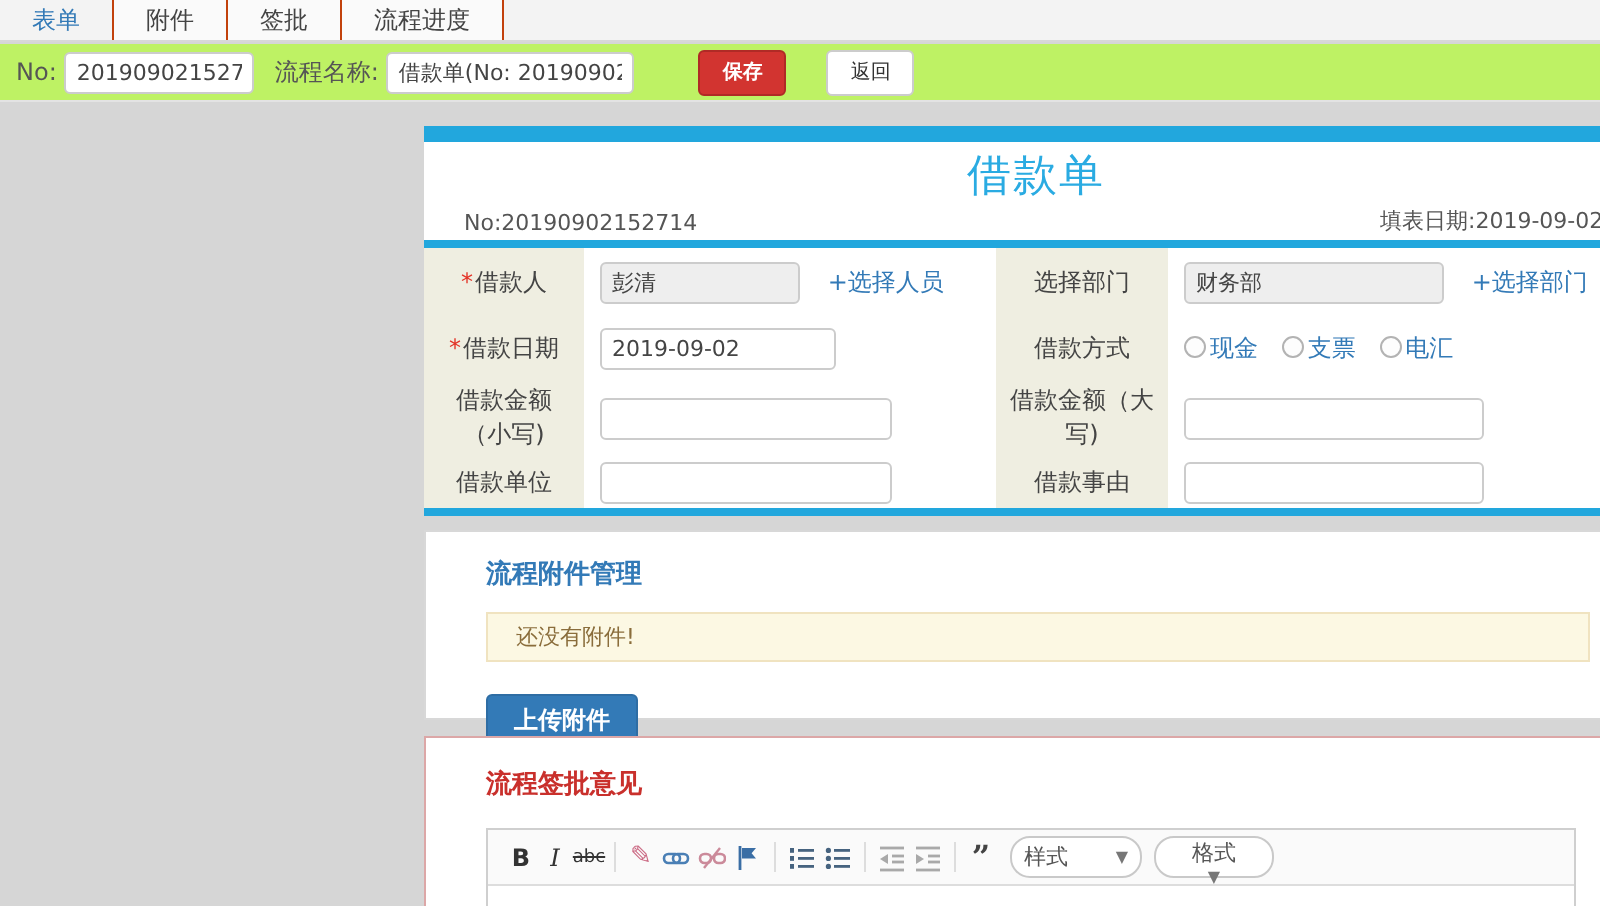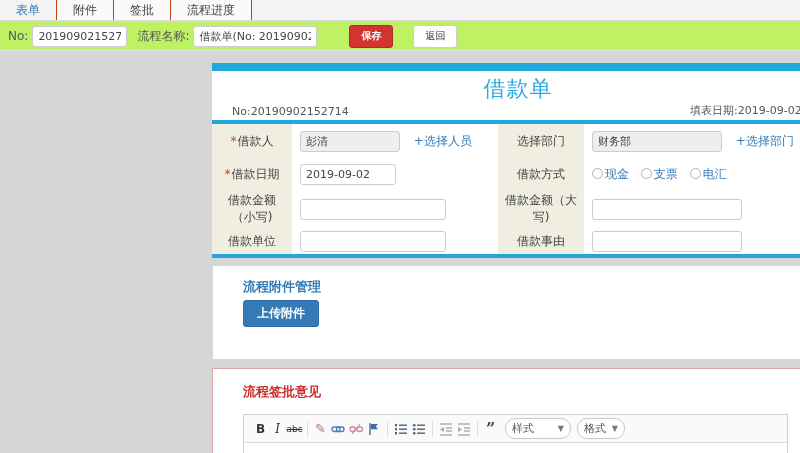--- a/index.html
+++ b/index.html
@@ -51,21 +51,21 @@
   .radio-opt { margin-right:8px; cursor:pointer; white-space:nowrap; }
   .radio { display:inline-block; width:11px; height:11px; border:1px solid #b3b3b3;
     border-radius:50%; background:#fdfdfd; vertical-align:-1px; margin-right:2px; }
   
   .attach-panel { top:265px; height:95px; border:1px solid #d8d8d8;
     padding:12px 14px 0 30px; }
   .sec-head-blue { color:#337ab7; font-weight:bold; font-size:13px; }
   .alert-empty { margin-top:10px; width:552px; height:25px; line-height:23px;
     background:#fcf8e3; border:1px solid #f0e3c0; padding:0 14px;
     font-size:11px; color:#8a6d3b; }
-  .upload-btn { margin-top:4px; background:#337ab7; border:1px solid #2e6da4;
+  .upload-btn { margin-top:16px; background:#337ab7; border:1px solid #2e6da4;
     color:#fff; font-size:12px; font-weight:bold; padding:4px 13px; border-radius:3px;
     cursor:pointer; font-family:inherit; }
   
   .approve-panel { top:368px; height:120px; border:1px solid #dca7a7;
     padding:14px 14px 0 30px; }
   .sec-head-red { color:#c9302c; font-weight:bold; font-size:13px; }
   .editor { margin-top:13px; width:545px; border:1px solid #cfcfcf; background:#fff; }
   .ed-toolbar { height:28px; background:#fafafa; border-bottom:1px solid #ddd;
     display:flex; align-items:center; padding:0 8px; }
   .ticon { min-width:17px; text-align:center; font-size:12px; color:#333;
@@ -76,21 +76,21 @@
   .t-erase { color:#cb6a84; font-size:13px; }
   .t-quote { font-family:"DejaVu Serif",serif; font-weight:bold; font-size:16px;
     color:#444; line-height:10px; }
   .sep { width:1px; height:15px; background:#ddd; margin:0 4px; }
   .icon-svg { width:14px; height:14px; display:block; margin:0 2px; cursor:pointer; }
   .c-link { color:#4a7fb5; } .c-unlink { color:#cb8a9a; } .c-flag { color:#3a6ea5; }
   .c-list { color:#46637f; } .c-ind { color:#a9a9a9; }
   .dd { height:21px; border:1px solid #c9c9c9; border-radius:10px; background:#fff;
     display:flex; align-items:center; justify-content:space-between;
     padding:0 6px; font-size:11px; color:#555; margin-left:6px; cursor:pointer; }
-  .dd-styles { width:66px; } .dd-format { width:48px; }
+  .dd-styles { width:66px; } .dd-format { width:60px;flex-direction:column; }
   .caret { font-size:8px; color:#777; }
   .ed-content { height:60px; background:#fff; }
 </style>
 </head>
 <body>
 
 <div class="screen">
 
   <div class="tabbar">
     <div class="tab active">表单</div>
@@ -133,21 +133,21 @@
         <td class="fld">
           <input class="txt ro" style="width: 130px;" readonly="" value="财务部">
           <a class="sel-link">+选择部门</a>
         </td>
       </tr>
       <tr class="r2">
         <td class="lbl">
           <span class="req">*</span><span>借款日期</span>
         </td>
         <td class="fld">
-          <input class="txt" style="width: 96px;" value="2019-09-02">
+          <input class="txt" style="width: 118px;" value="2019-09-02">
         </td>
         <td class="lbl lbl2">
           <span>借款方式</span>
         </td>
         <td class="fld radio-group">
           <span class="radio-opt"><span class="radio"></span><span>现金</span></span>
           <span class="radio-opt"><span class="radio"></span><span>支票</span></span>
           <span class="radio-opt"><span class="radio"></span><span>电汇</span></span>
         </td>
       </tr>
@@ -179,20 +179,21 @@
           <input class="txt" style="width: 150px;" value="">
         </td>
       </tr>
     </tbody>
       </table>
     <div class="divider"></div>
   </div>
 
   <div class="panel attach-panel">
     <div class="sec-head-blue">流程附件管理</div>
+    <div class="alert-empty">还没有附件!</div>
     <button class="upload-btn">上传附件</button>
   </div>
 
   <div class="panel approve-panel">
     <div class="sec-head-red">流程签批意见</div>
     <div class="editor">
       <div class="ed-toolbar">
         <span class="ticon t-bold">B</span>
         <span class="ticon t-italic">I</span>
         <span class="ticon t-strike">abc</span>

